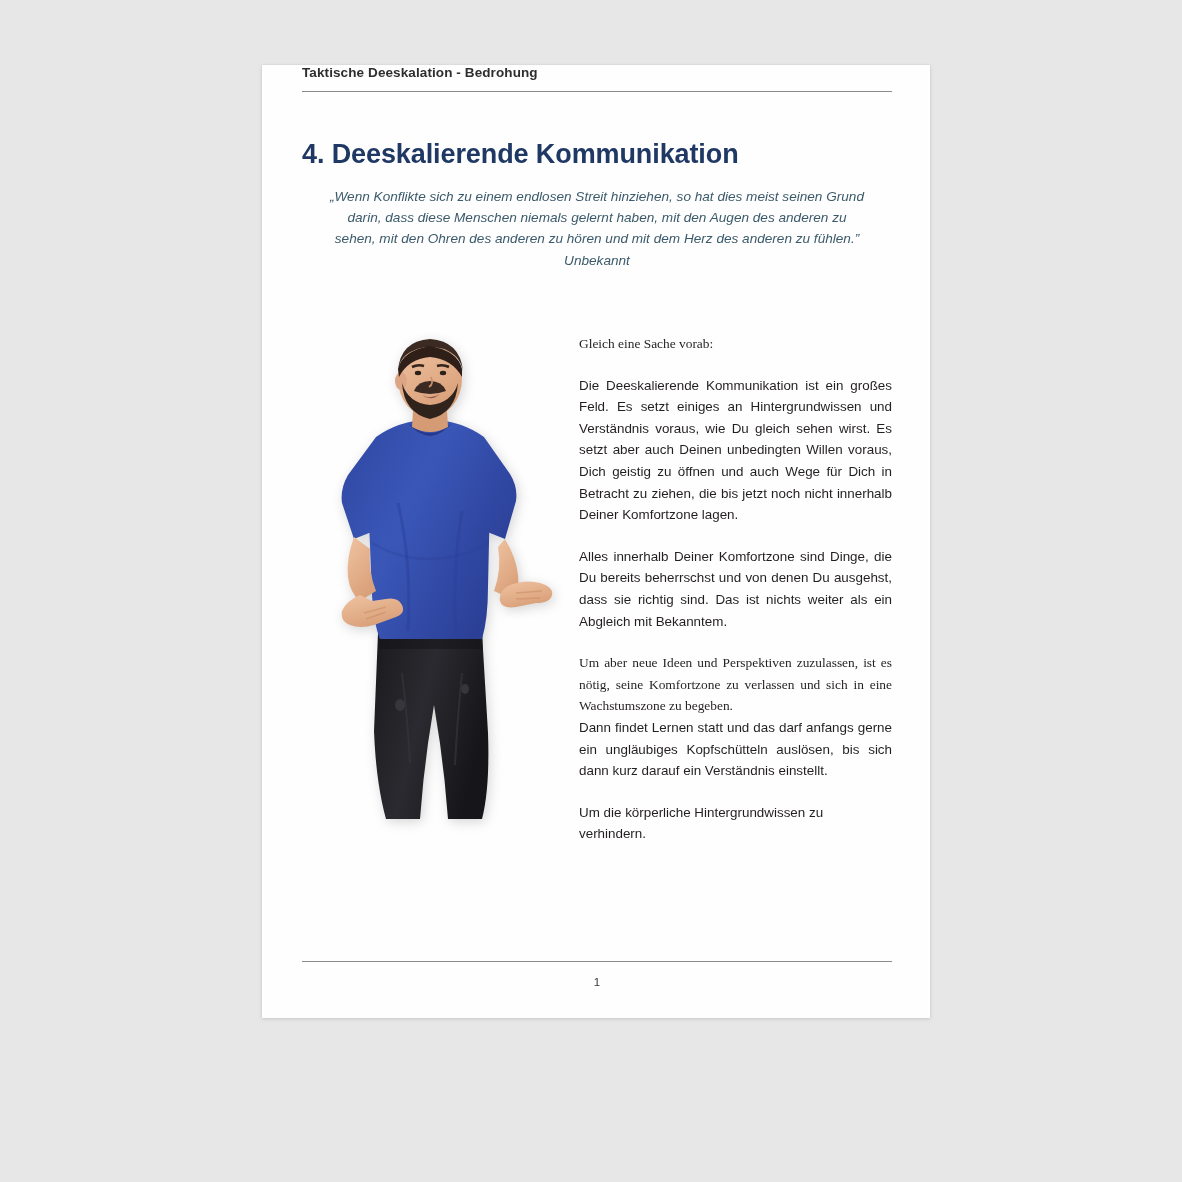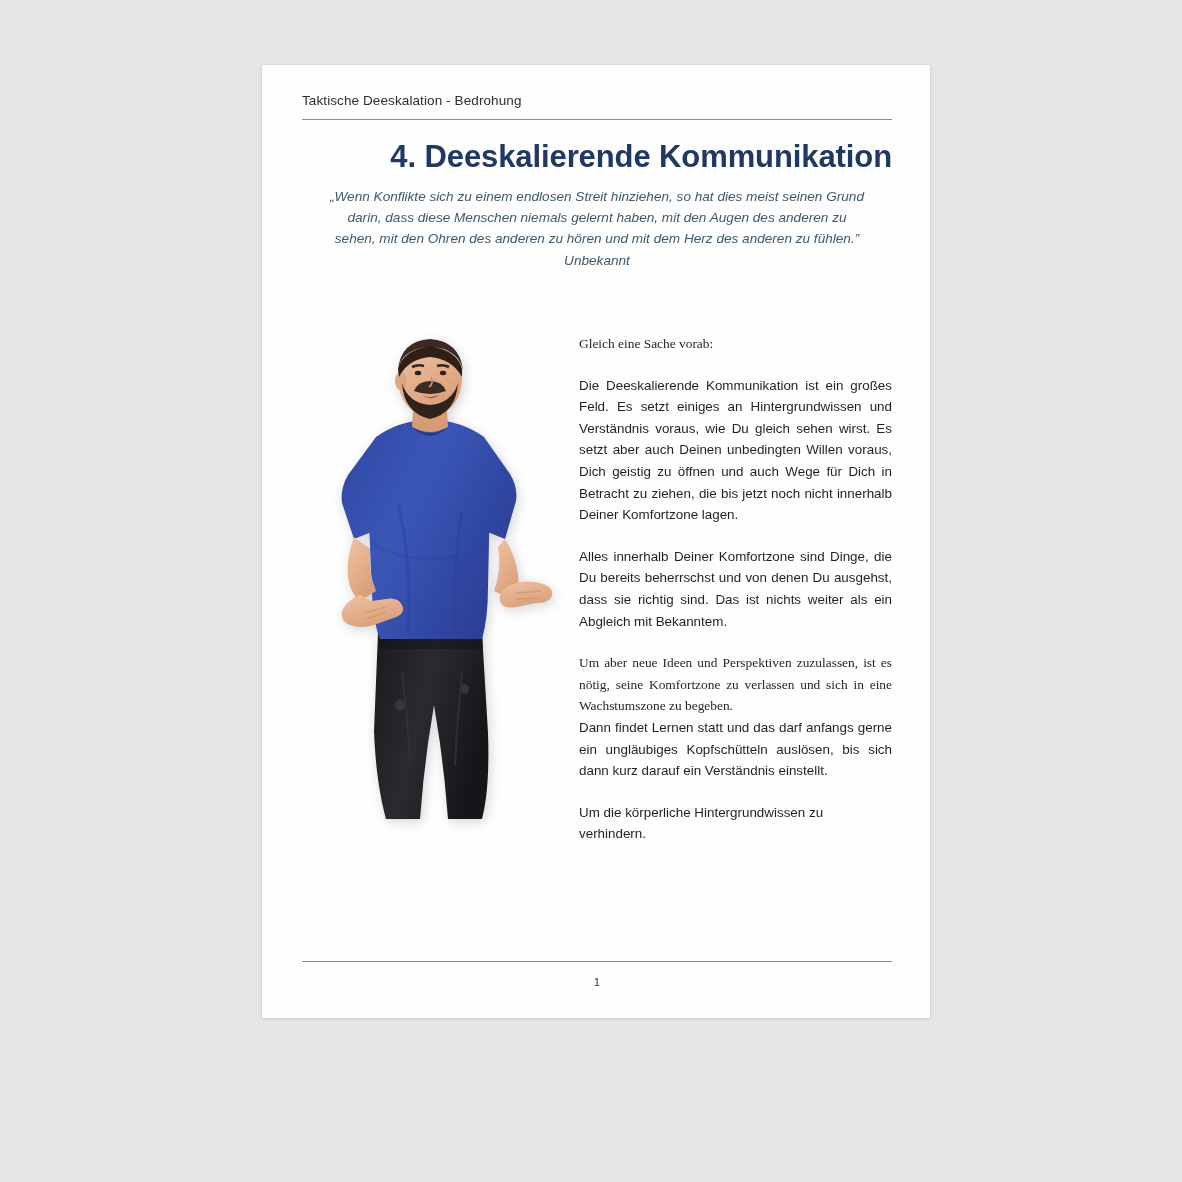--- a/index.html
+++ b/index.html
@@ -29,43 +29,44 @@
     width: 668px;
     height: 953px;
     background: #fefefe;
     box-shadow: 0 1px 4px rgba(0,0,0,0.13), 0 0 1px rgba(0,0,0,0.10);
   }
 
   
   .header-zone {
     position: absolute;
     left: 40px;
-    top: 28px;
-    width: 590px;
+    top: 0;
+    width: 590px;
+    font-weight: bold;
   }
   .header-text {
     font-size: 13.5px;
     color: #2e2e2e;
     letter-spacing: 0.1px;
     white-space: nowrap;
   }
   .rule {
     height: 0;
     border-top: 1.4px solid #8b8b8b;
     margin-top: 11px;
   }
 
   
   .doc-title {
     position: absolute;
     left: 40px;
     top: 74px;
     width: 590px;
-    text-align: right;
-    font-size: 31px;
+    text-align: left;
+    font-size: 27px;
     font-weight: bold;
     color: #1f3864;
     letter-spacing: -0.1px;
   }
 
   
   .quote-block {
     position: absolute;
     left: 68px;
     top: 121px;

